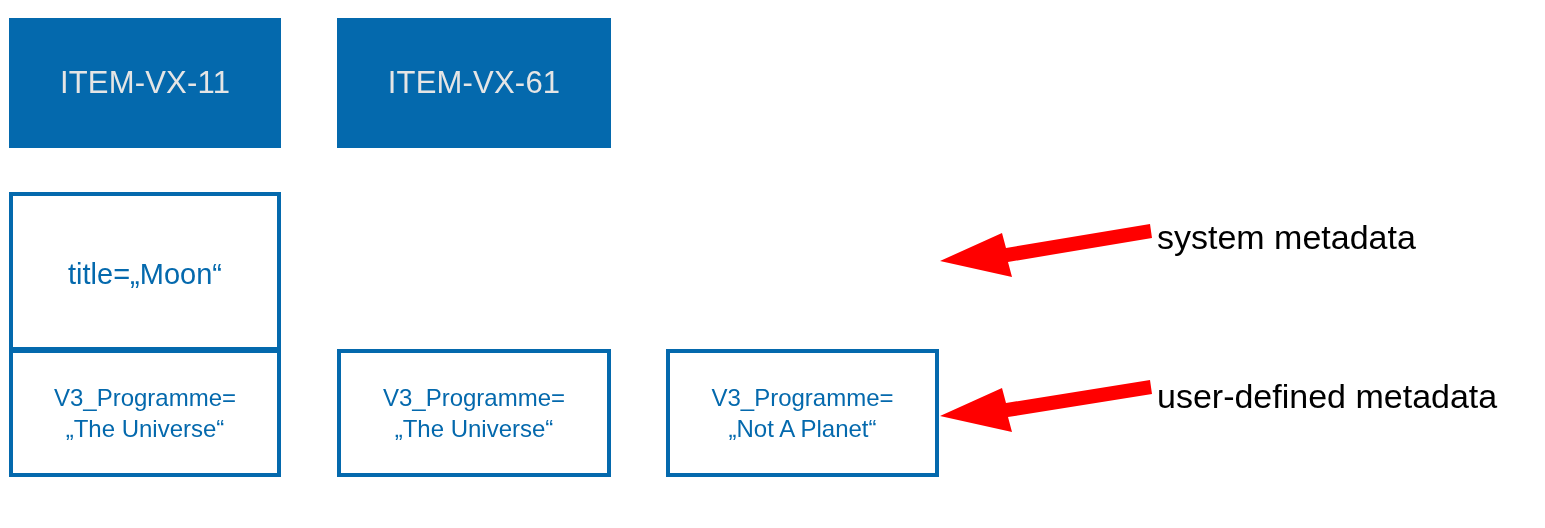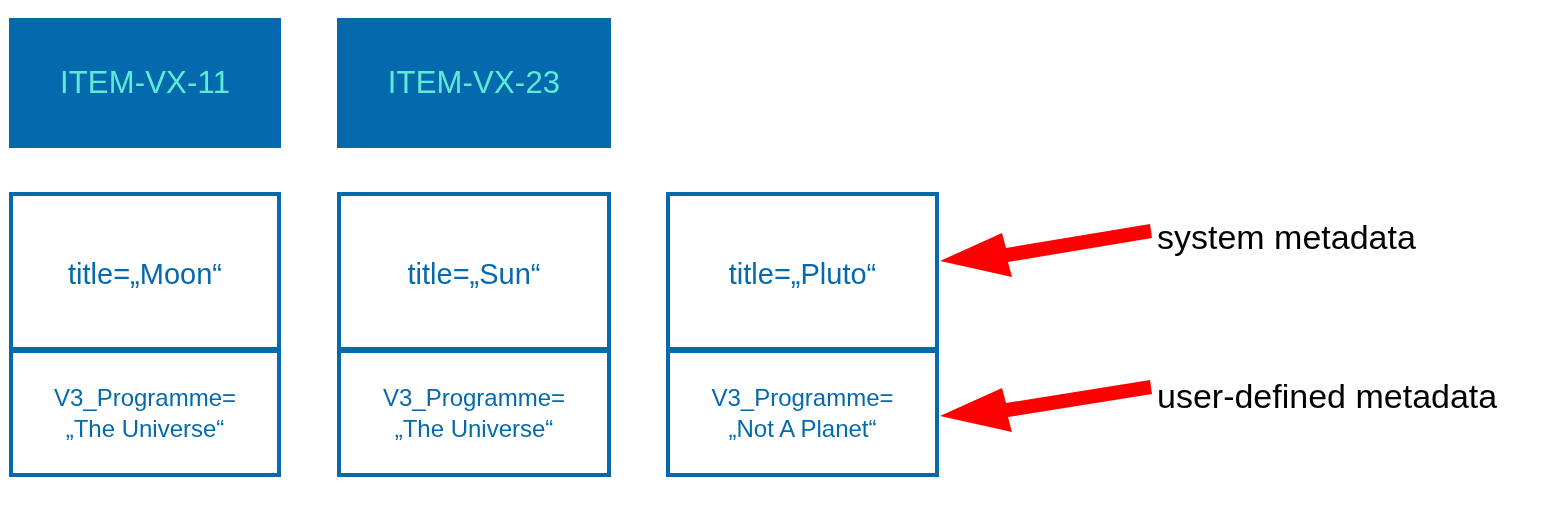--- a/index.html
+++ b/index.html
@@ -36,21 +36,21 @@
     top: 18px;
     left: 0;
     right: 0;
     height: 130px;
     background: #0469AD;
     display: flex;
     align-items: center;
     justify-content: center;
   }
   .header-label {
-    color: #5eead4;
+    color: #e5e5e5;
     font-size: 31px;
     font-weight: 400;
     letter-spacing: 0.2px;
     white-space: nowrap;
   }
 
   .meta-box {
     position: absolute;
     left: 0;
     right: 0;
@@ -115,35 +115,29 @@
       <span class="meta-text">title=„Moon“</span>
     </div>
     <div class="meta-box user">
       <span class="meta-text">V3_Programme=
 „The Universe“</span>
     </div>
   </div>
 
   <div class="col col-2">
     <div class="header-box">
-      <span class="header-label">ITEM-VX-23</span>
-    </div>
-    <div class="meta-box system">
-      <span class="meta-text">title=„Sun“</span>
+      <span class="header-label">ITEM-VX-61</span>
     </div>
     <div class="meta-box user">
       <span class="meta-text">V3_Programme=
 „The Universe“</span>
     </div>
   </div>
 
   <div class="col col-3">
-    <div class="meta-box system">
-      <span class="meta-text">title=„Pluto“</span>
-    </div>
     <div class="meta-box user">
       <span class="meta-text">V3_Programme=
 „Not A Planet“</span>
     </div>
   </div>
 
   <svg class="arrow-svg" viewBox="0 0 1545 528">
 
     <g>
       <polygon fill="#FF0000" points="940,261 1002,233 1006,248 1150,224 1152,238 1008,262 1012,277"></polygon>

